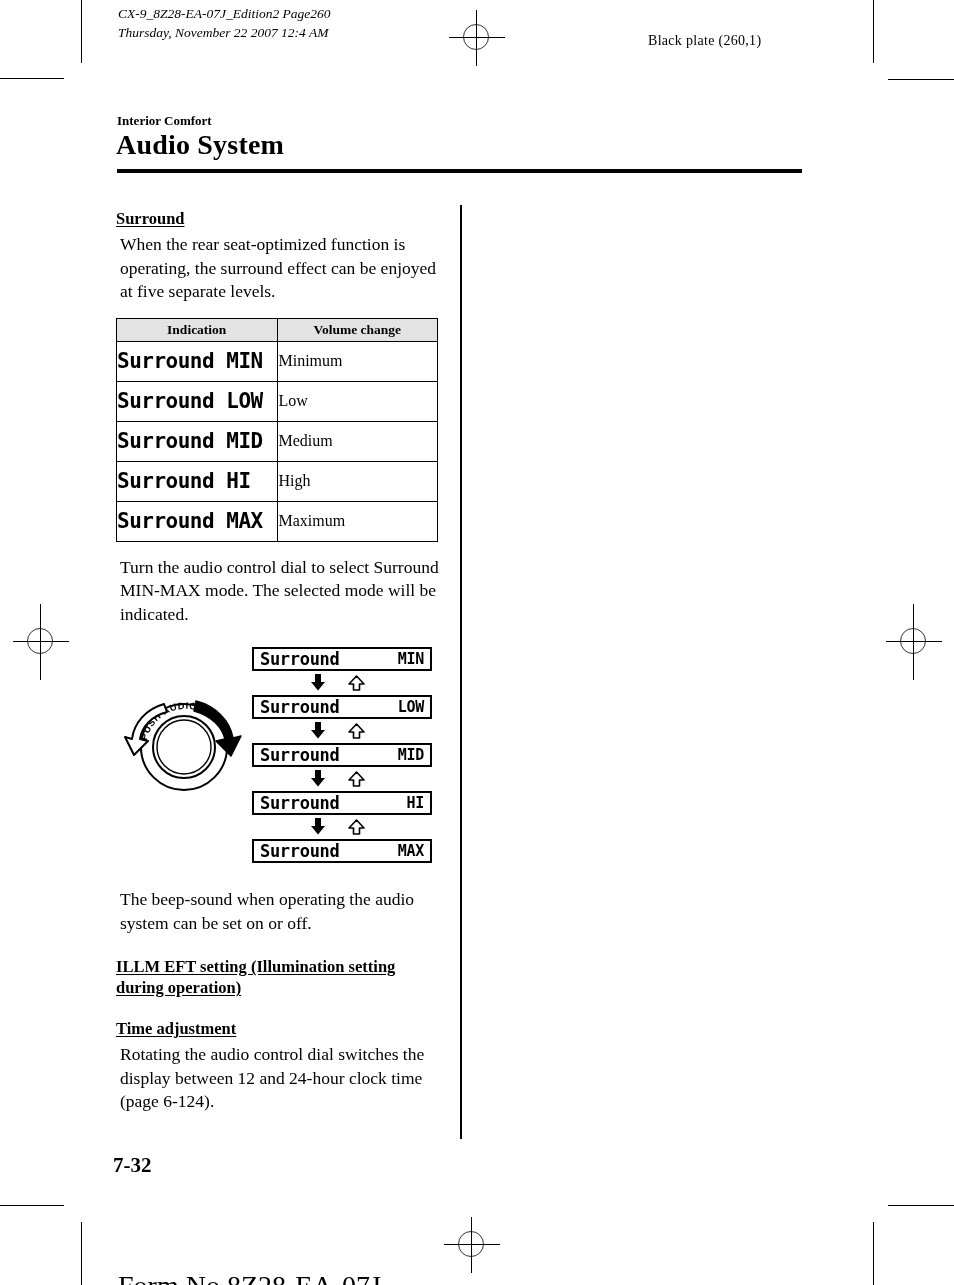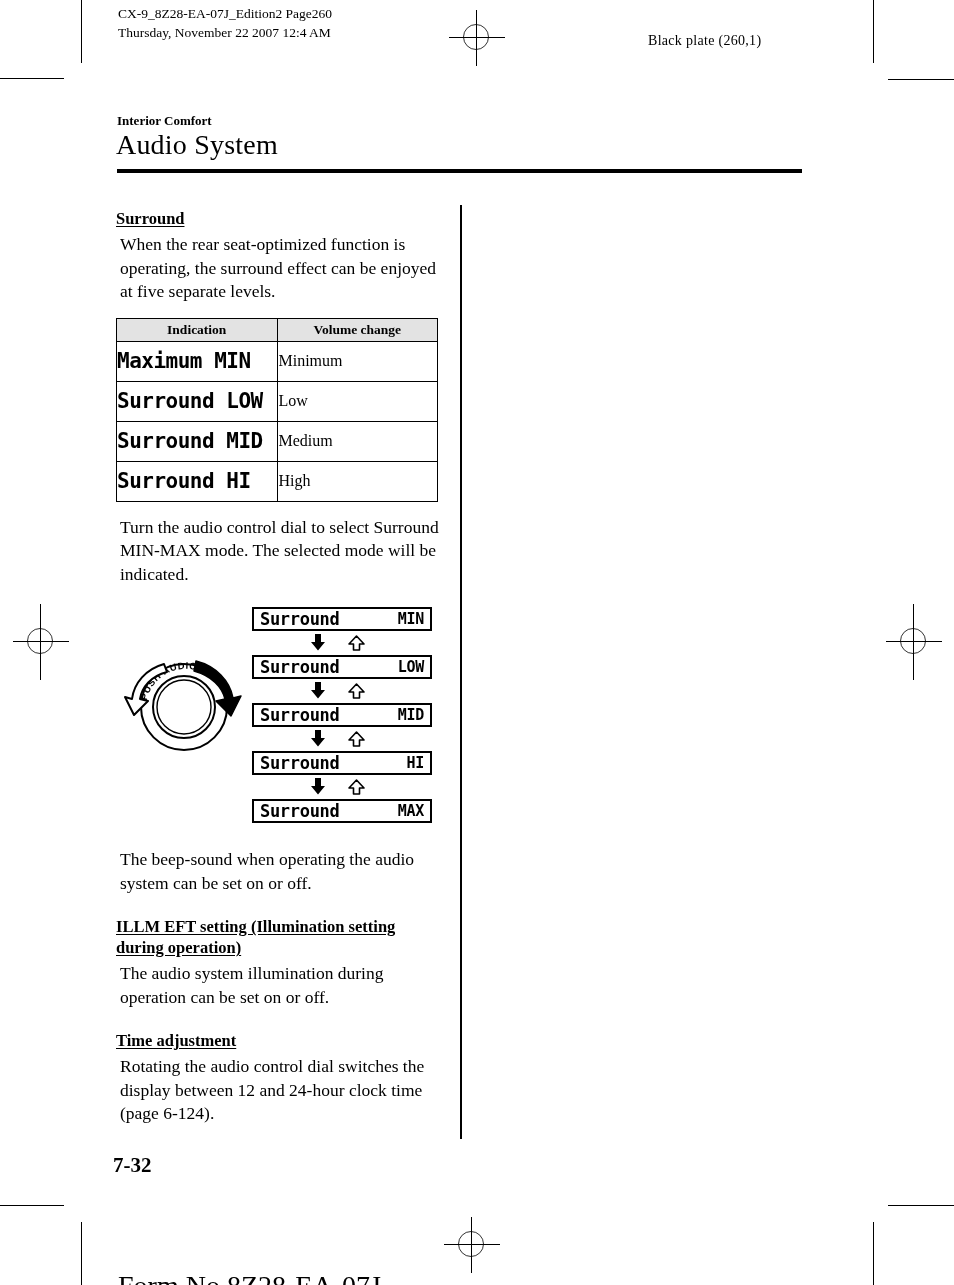--- a/index.html
+++ b/index.html
@@ -49,40 +49,41 @@
   .reg.tall .vl { top: -10px; height: 76px; }
   .reg.tall { height: 56px; }
 
   
   .runhead-left {
     position: absolute;
     left: 118px; top: 4px;
     font-size: 13.5px;
     line-height: 19px;
     white-space: pre-line;
+    font-style: italic;
   }
   .runhead-right {
     position: absolute;
     left: 648px; top: 33px;
     font-size: 14px;
     letter-spacing: 0.3px;
   }
 
   
   .chapter-label {
     position: absolute;
     left: 117px; top: 113px;
     font-size: 13px;
     font-weight: bold;
   }
   .page-title {
     position: absolute;
     left: 116px; top: 129px;
     font-size: 28px;
-    font-weight: normal;
+    font-weight: bold;
     letter-spacing: 0.2px;
   }
   .title-rule {
     position: absolute;
     left: 117px; top: 169px;
     width: 685px; height: 4px;
     background: #000;
   }
 
   
@@ -255,34 +256,38 @@
 
   <table class="ind">
     <thead>
       <tr>
         <th>Indication</th>
         <th>Volume change</th>
       </tr>
     </thead>
     <tbody>
       <tr>
-        <td class="lcd"><span class="lcdtext">Maximum MIN</span></td>
+        <td class="lcd"><span class="lcdtext">Surround MIN</span></td>
         <td class="vol">Minimum</td>
       </tr>
       <tr>
         <td class="lcd"><span class="lcdtext">Surround LOW</span></td>
         <td class="vol">Low</td>
       </tr>
       <tr>
         <td class="lcd"><span class="lcdtext">Surround MID</span></td>
         <td class="vol">Medium</td>
       </tr>
       <tr>
         <td class="lcd"><span class="lcdtext">Surround HI</span></td>
         <td class="vol">High</td>
+      </tr>
+      <tr>
+        <td class="lcd"><span class="lcdtext">Surround MAX</span></td>
+        <td class="vol">Maximum</td>
       </tr>
     </tbody>
   </table>
 
   <div class="gap-sm"></div>
 
   <p class="body">Turn the audio control dial to select Surround MIN-MAX mode. The selected mode will be indicated.</p>
 
   <div class="gap-md"></div>
 
@@ -372,21 +377,20 @@
     </div>
   </div>
 
   <div class="gap-lg"></div>
 
   <p class="body">The beep-sound when operating the audio system can be set on or off.</p>
 
   <div class="gap-md"></div>
 
   <h3 class="sub">ILLM EFT setting (Illumination setting during operation)</h3>
-  <p class="body">The audio system illumination during operation can be set on or off.</p>
 
   <div class="gap-md"></div>
 
   <h3 class="sub">Time adjustment</h3>
   <p class="body">Rotating the audio control dial switches the display between 12 and 24-hour clock time (page 6-124).</p>
 
 </div>
 
 <div class="folio">7-32</div>
 <div class="formno">Form No.8Z28-EA-07J</div>

